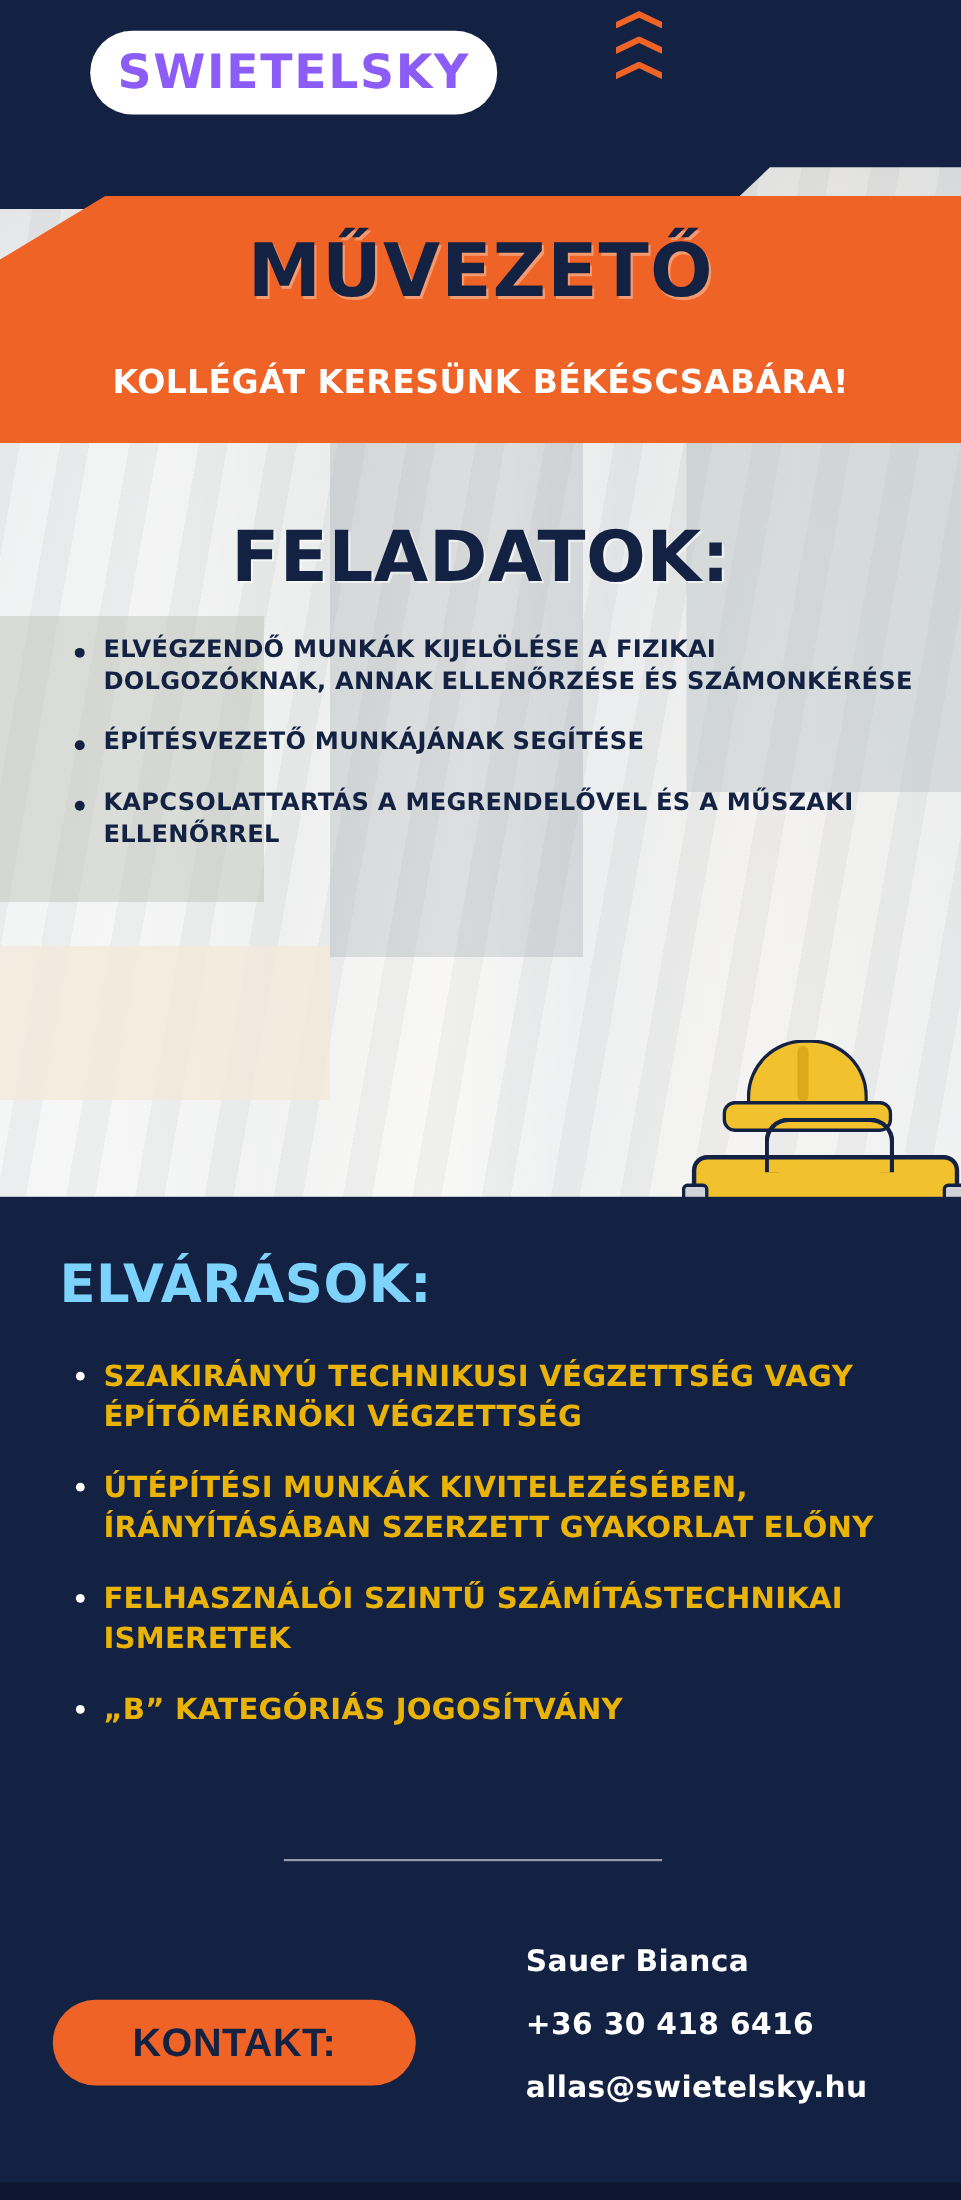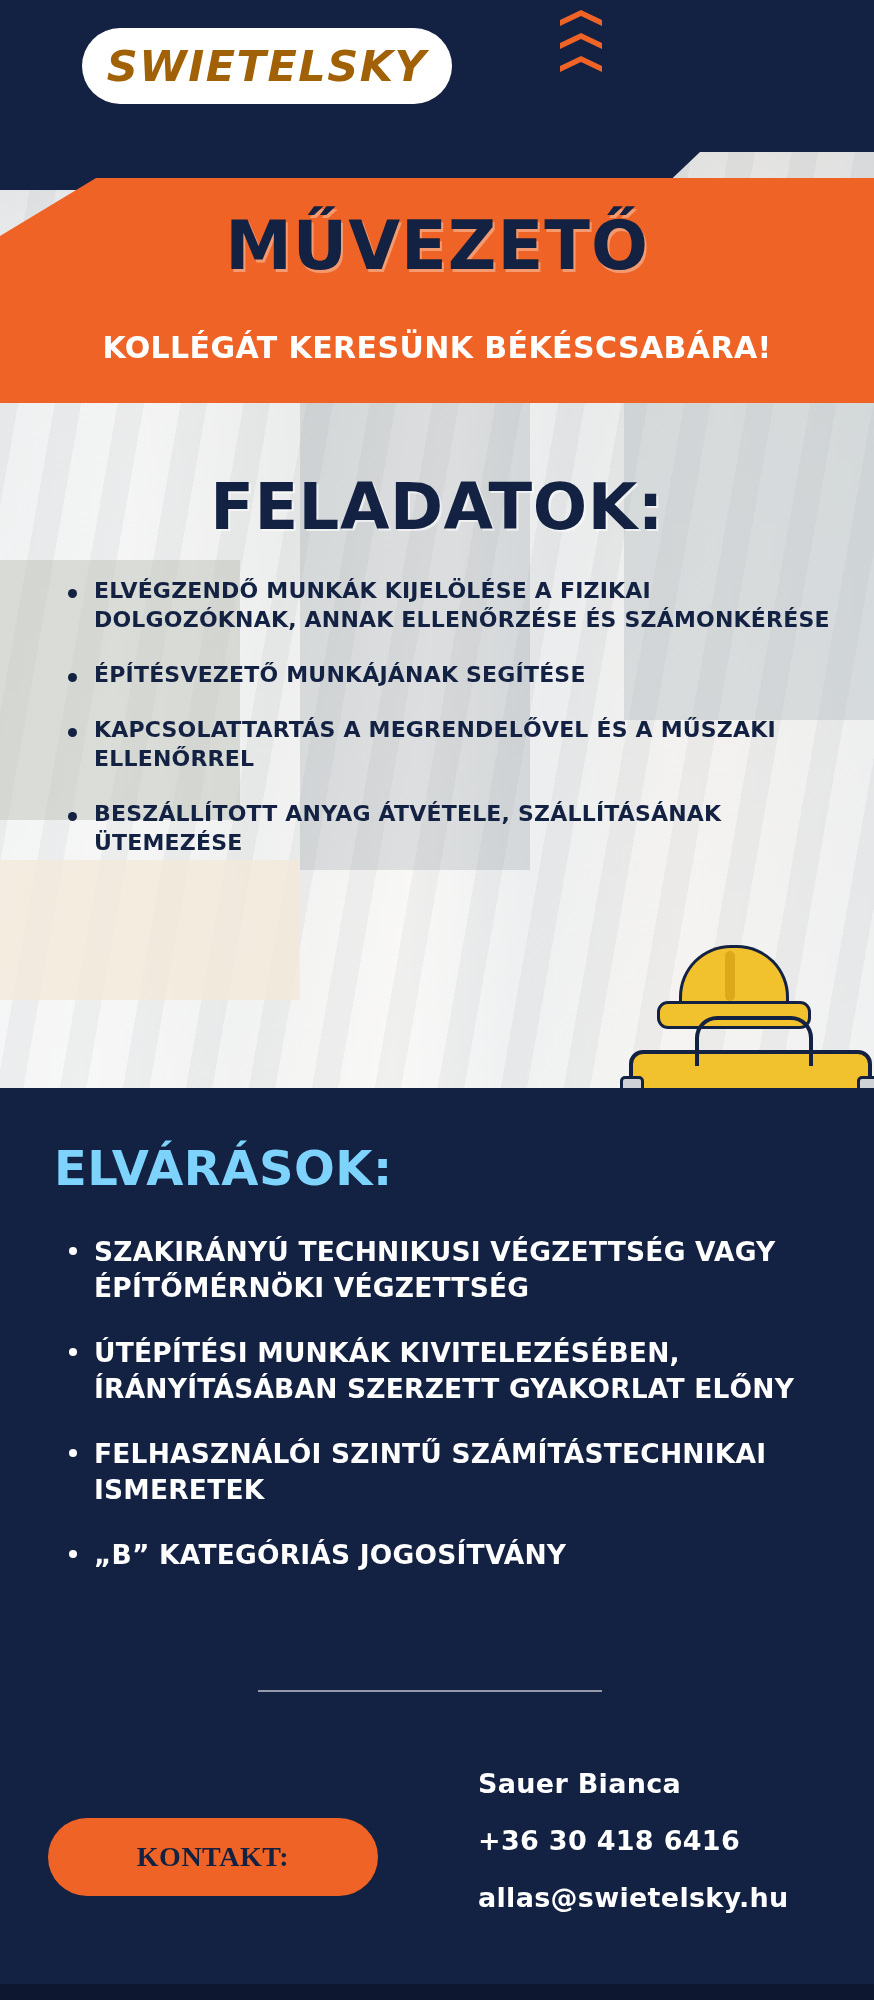--- a/index.html
+++ b/index.html
@@ -80,26 +80,25 @@
     left: 82px; top: 28px;
     width: 370px; height: 76px;
     background: #ffffff;
     border-radius: 38px;
     display: flex;
     align-items: center;
     justify-content: center;
     z-index: 5;
   }
   .logo-text {
-    color: #a16207;
+    color: #8b5cf6;
     font-size: 43px;
     font-weight: bold;
     letter-spacing: 1.5px;
     font-family: "DejaVu Sans", sans-serif;
-    font-style: italic;
   }
   .chevrons {
     position: absolute;
     right: 272px; top: 10px;
     z-index: 5;
   }
   .chev {
     width: 42px;
     height: 16px;
     margin-bottom: 7px;
@@ -264,21 +263,21 @@
     font-family: "DejaVu Sans", sans-serif;
     padding: 52px 0 0 54px;
   }
   .req-list {
     list-style: none;
     margin: 38px 0 0 0;
     padding: 0 46px 0 66px;
   }
   .req-list li {
     position: relative;
-    color: #ffffff;
+    color: #eab308;
     font-size: 26.5px;
     font-weight: bold;
     line-height: 1.34;
     letter-spacing: 0.2px;
     margin-bottom: 30px;
     padding-left: 28px;
     font-family: "DejaVu Sans", sans-serif;
   }
   .req-list li::before {
     content: "";
@@ -309,24 +308,24 @@
     border-radius: 39px;
     display: flex;
     align-items: center;
     justify-content: center;
     z-index: 8;
     border: none;
     cursor: pointer;
   }
   .contact-btn span {
     color: #132142;
-    font-size: 28px;
+    font-size: 36px;
     font-weight: bold;
     letter-spacing: 0.5px;
-    font-family: Liberation Serif, serif;
+    font-family: Liberation Sans, sans-serif;
   }
   .contact-info {
     position: absolute;
     left: 478px;
     top: 1768px;
     z-index: 8;
   }
   .contact-info div {
     color: #ffffff;
     font-size: 27px;
@@ -370,21 +369,20 @@
     <div class="job-title">MŰVEZETŐ</div>
     <div class="job-sub">KOLLÉGÁT KERESÜNK BÉKÉSCSABÁRA!</div>
   </div>
 
   <div class="tasks">
     <div class="tasks-title">FELADATOK:</div>
     <ul class="task-list">
       <li>ELVÉGZENDŐ MUNKÁK KIJELÖLÉSE A FIZIKAI DOLGOZÓKNAK, ANNAK ELLENŐRZÉSE ÉS SZÁMONKÉRÉSE</li>
       <li>ÉPÍTÉSVEZETŐ MUNKÁJÁNAK SEGÍTÉSE</li>
       <li>KAPCSOLATTARTÁS A MEGRENDELŐVEL ÉS A MŰSZAKI ELLENŐRREL</li>
-      <li>BESZÁLLÍTOTT ANYAG ÁTVÉTELE, SZÁLLÍTÁSÁNAK ÜTEMEZÉSE</li>
     </ul>
   </div>
 
   <div class="helmet">
     <div class="helmet-dome"></div>
     <div class="helmet-crest"></div>
     <div class="helmet-brim"></div>
     <div class="toolbox">
       <div class="toolbox-handle"></div>
       <div class="toolbox-clasp clasp-left"></div>

